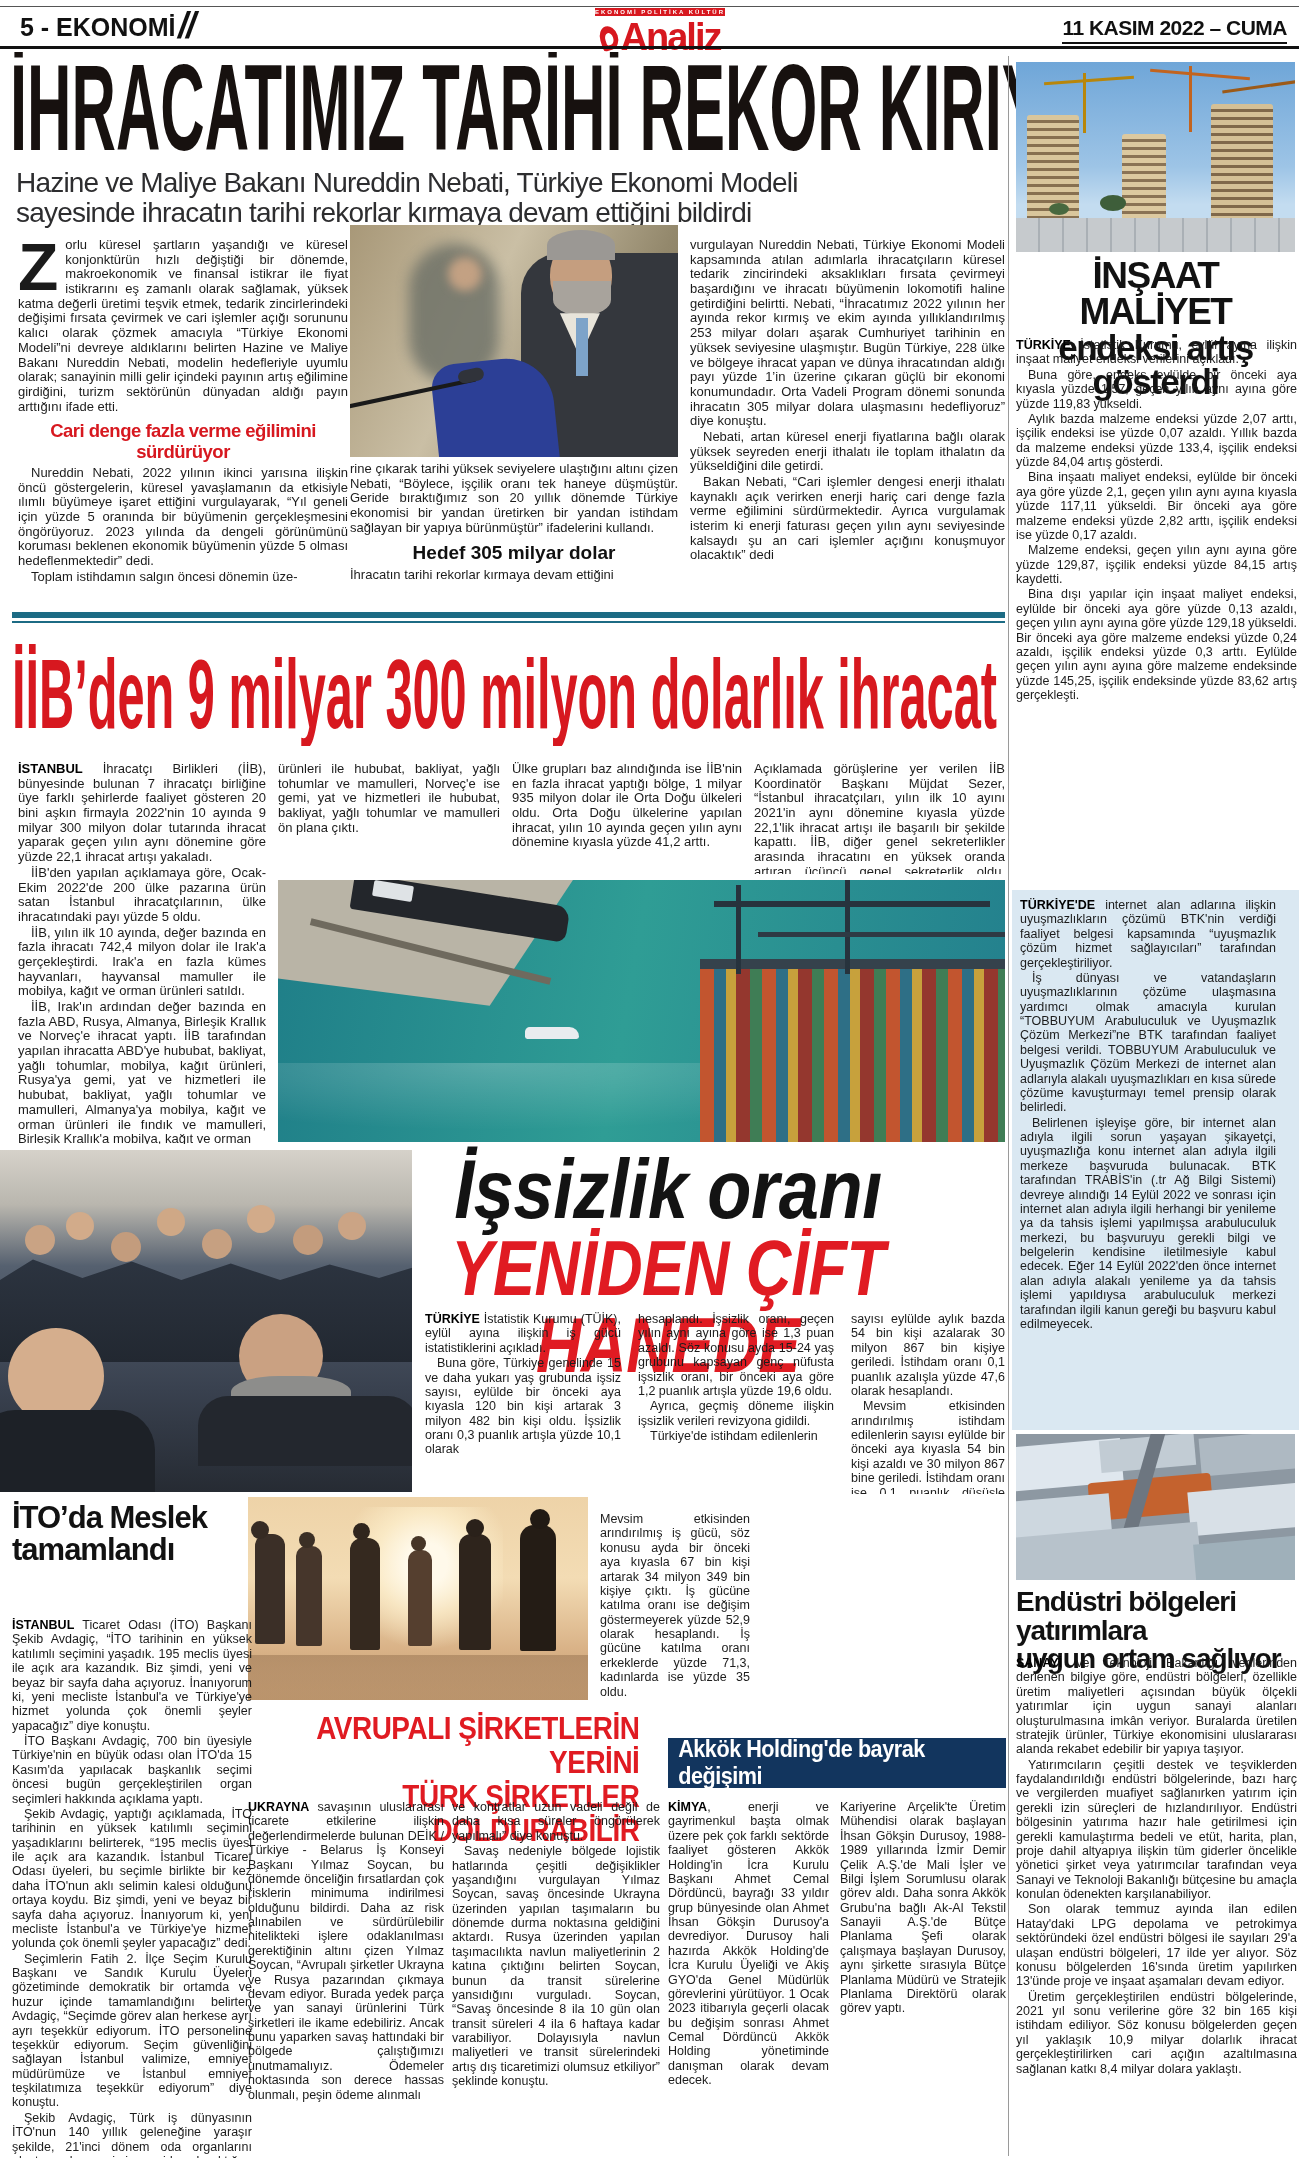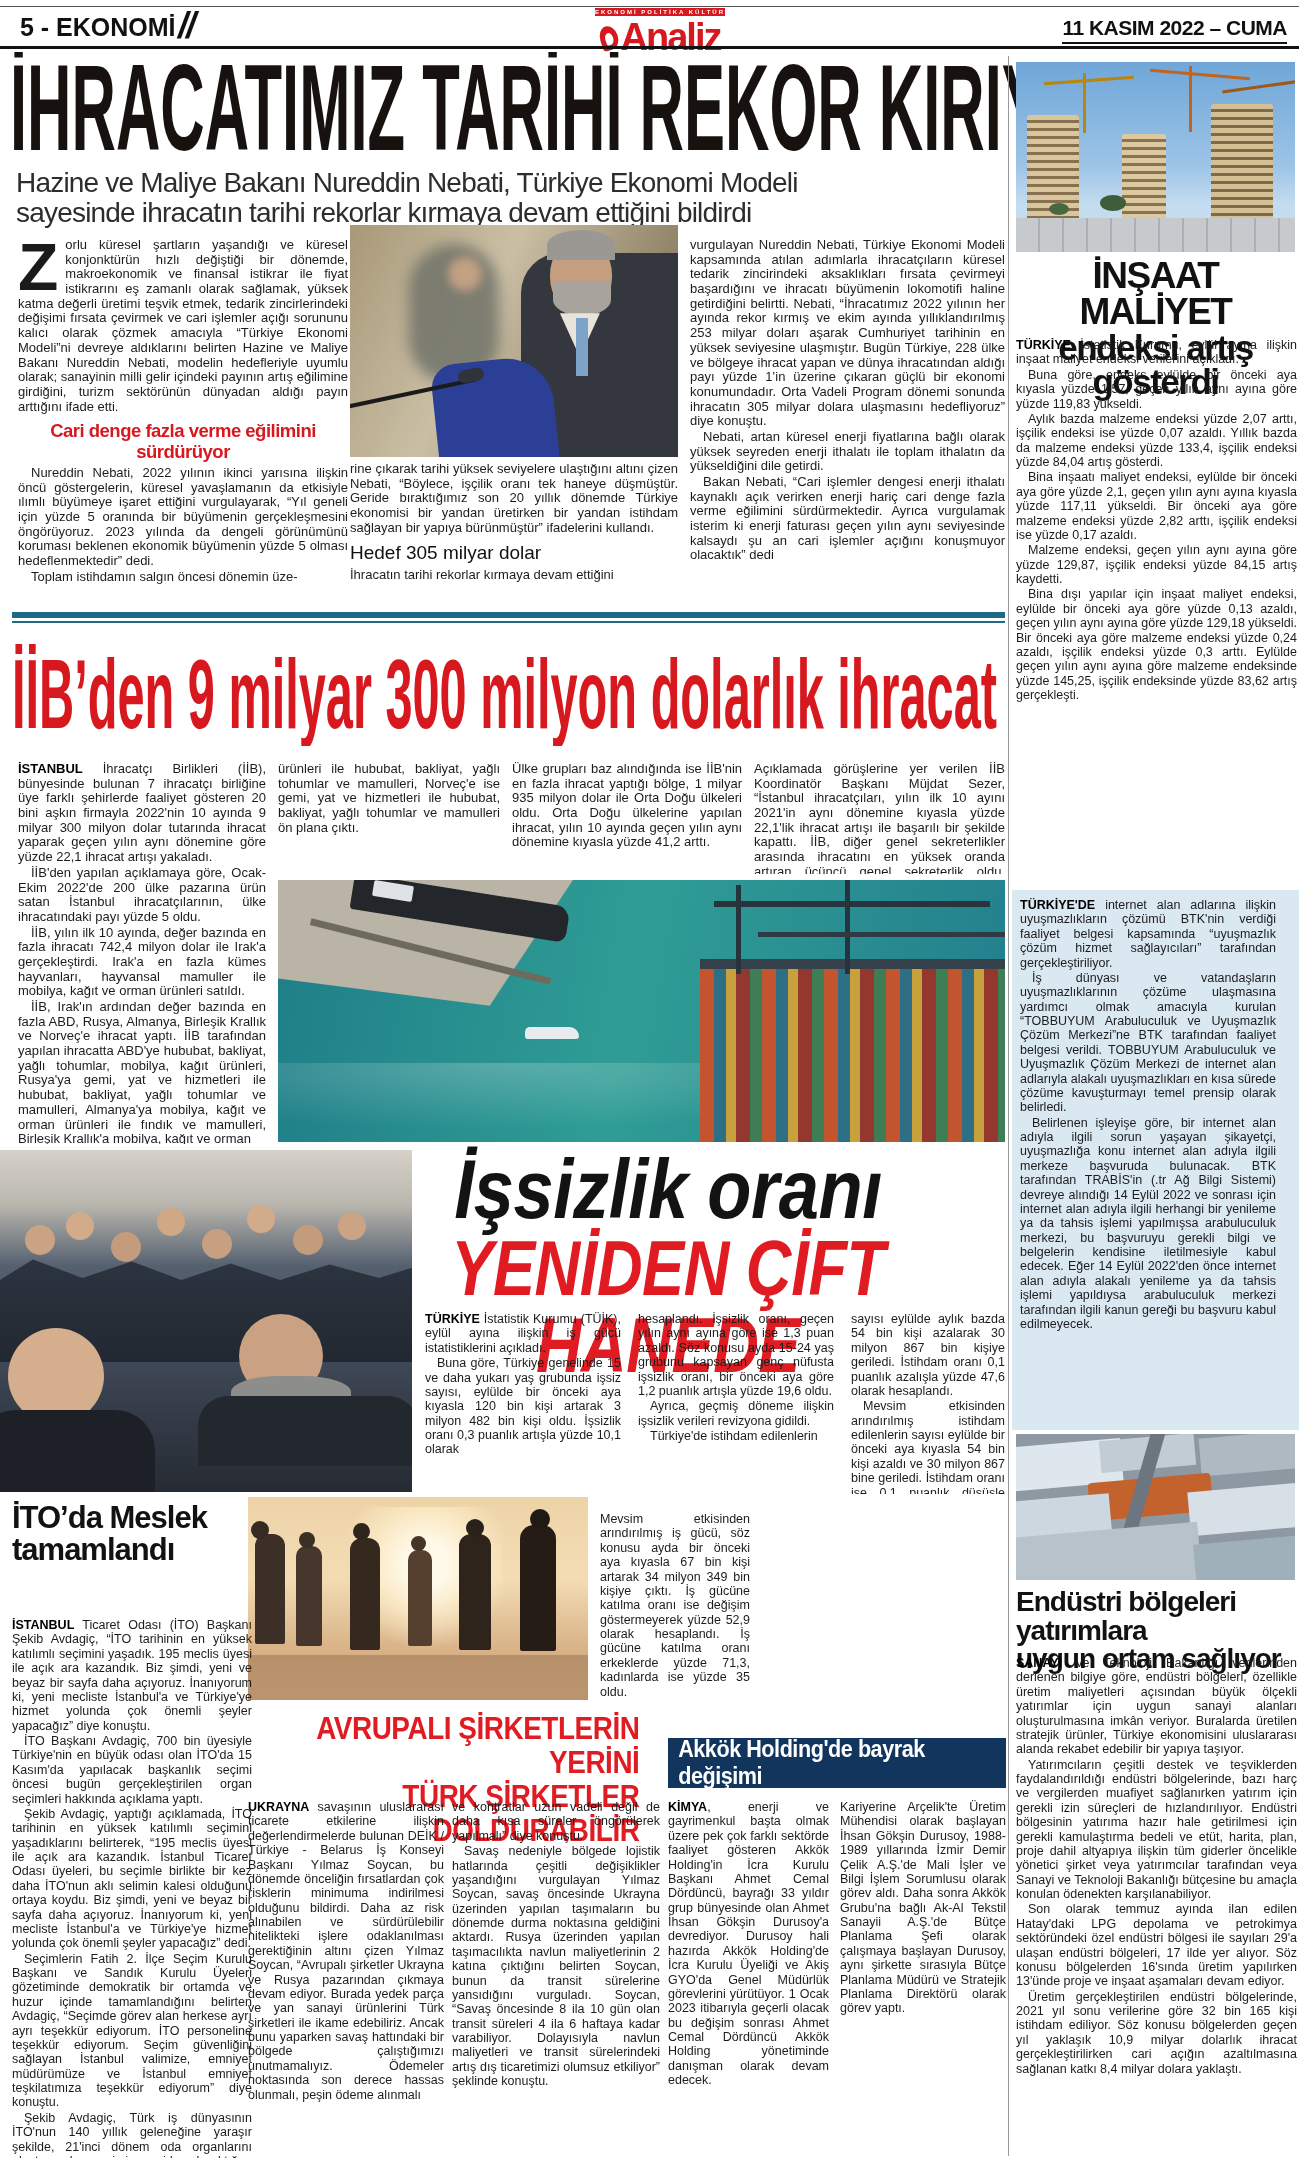--- a/index.html
+++ b/index.html
@@ -8,21 +8,21 @@
   .abs { position:absolute; }
   .clip { overflow:hidden; }
   .body-txt { font-size:13px; line-height:1.13; color:#1c1c1c; text-align:justify; }
   .body-txt p { margin:0; }
   .body-txt p + p { text-indent:13px; margin-top:1px; }
   .body-sm { font-size:12.5px; line-height:1.15; color:#1c1c1c; text-align:justify; }
   .body-sm p { margin:0; }
   .body-sm p + p { text-indent:12px; margin-top:1px; }
   b.lead { font-weight:bold; color:#000; }
   .red-sub { color:#d7181f; font-weight:bold; font-size:18.5px; text-align:center; margin:7px 0 3px 0; letter-spacing:-0.5px; }
-  .mid-sub { color:#111; font-weight:normal; font-size:19px; margin:7px 0 4px 0; }
+  .mid-sub { color:#111; font-weight:bold; font-size:19px; text-align:center; margin:7px 0 4px 0; }
   .dropcap { float:left; font-size:66px; line-height:0.78; font-weight:bold; color:#1b1b1b; margin:4px 7px 0 0; }
   svg text { font-family:"Liberation Sans", sans-serif; font-weight:bold; }
   .rule-thick { background:#1c6b84; height:6px; }
   .rule-thin { background:#1c6b84; height:2px; margin-top:3px; }
   .photo { overflow:hidden; position:absolute; }
   .ph-el { position:absolute; }
   .head-cond { font-weight:bold; letter-spacing:-0.5px; }
 </style>
 </head>
 <body>

